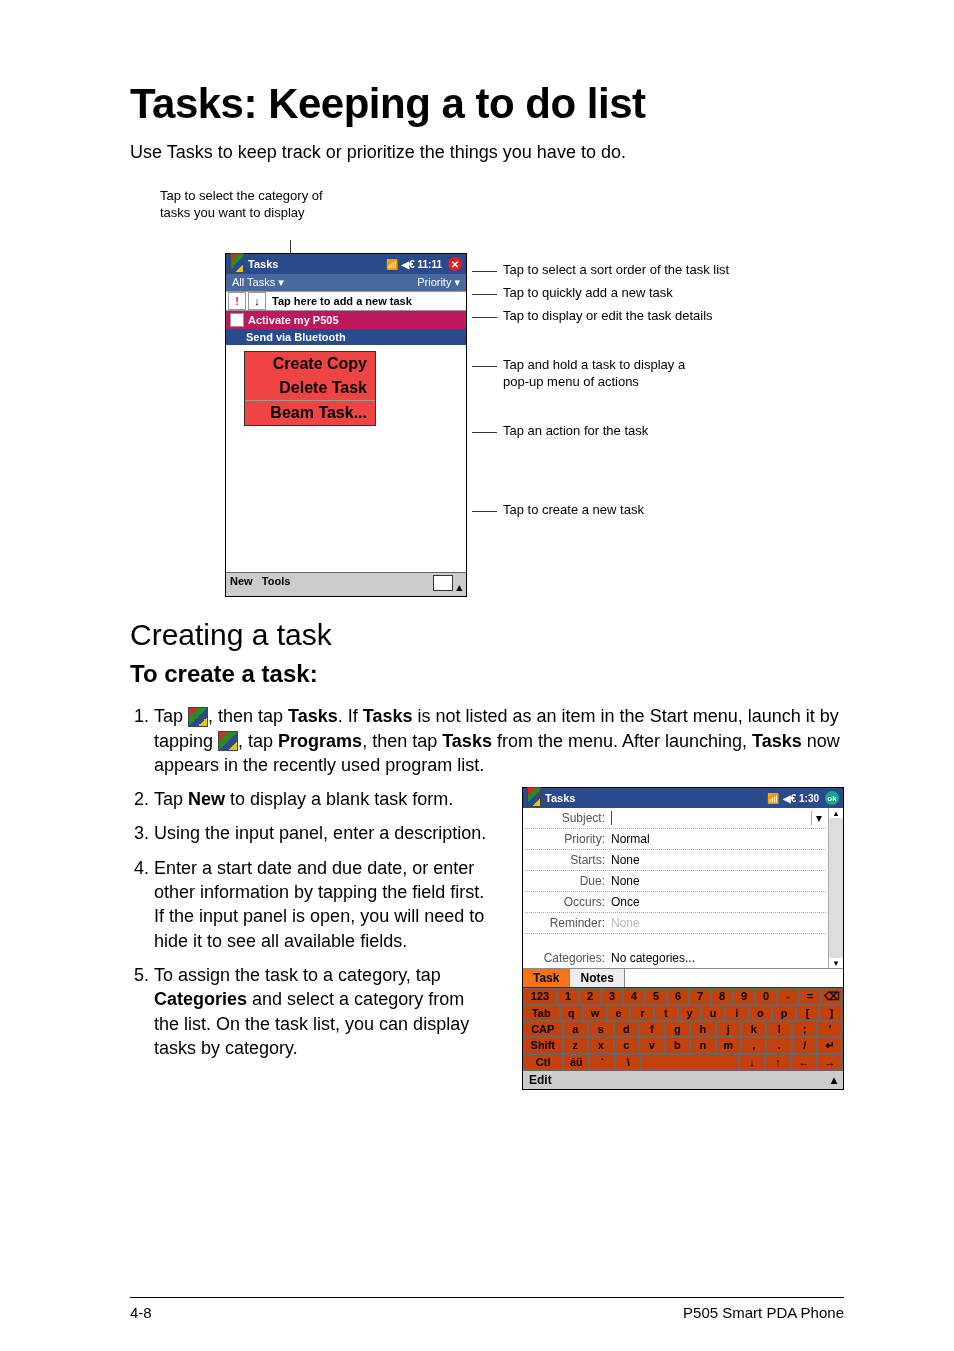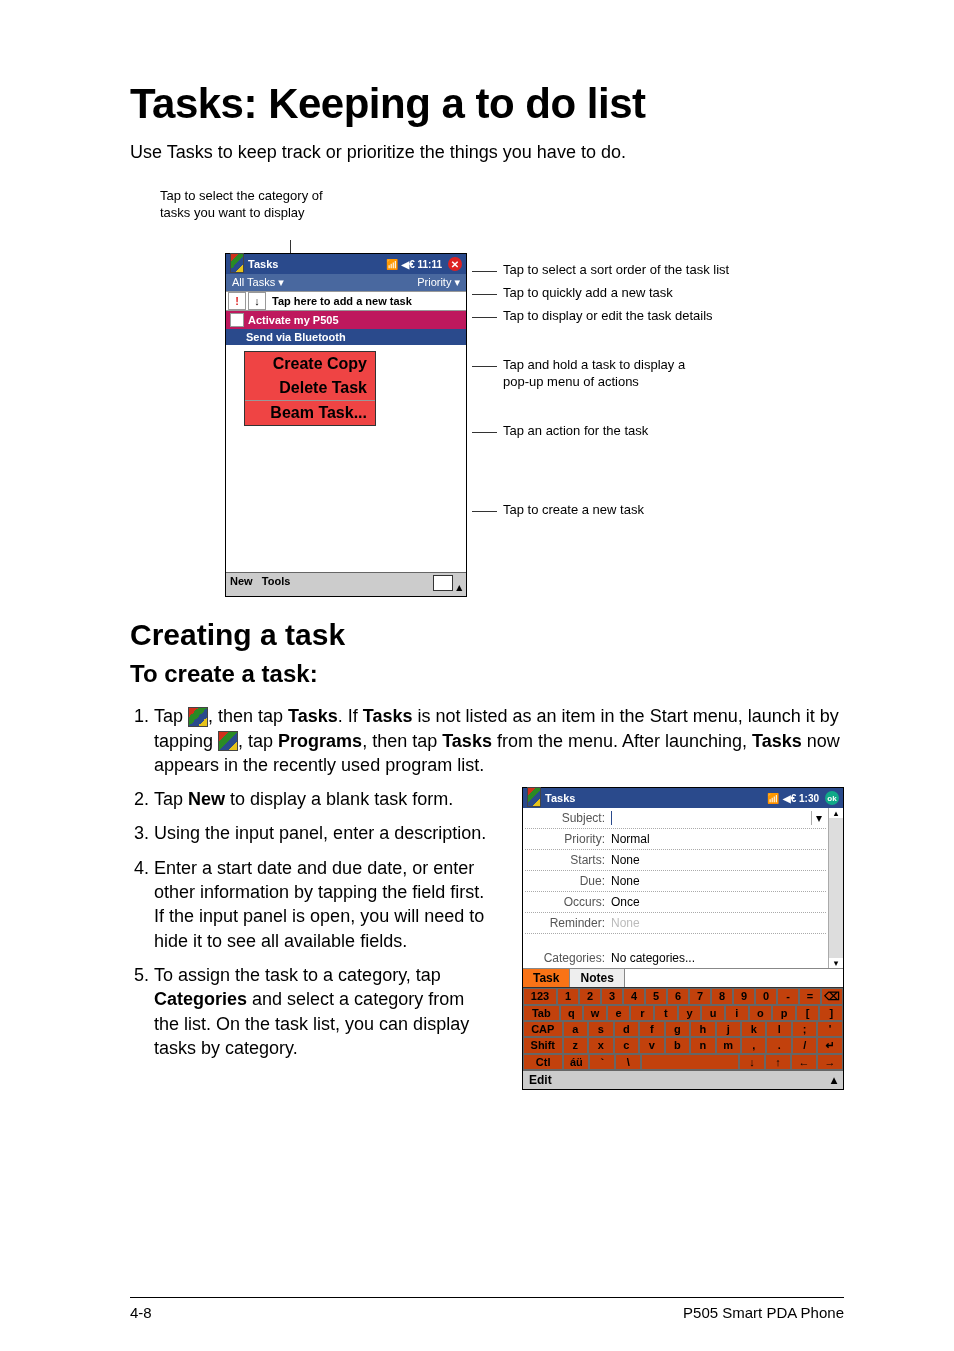--- a/index.html
+++ b/index.html
@@ -17,21 +17,21 @@
     position: relative;
   }
   h1 {
     font-size: 42px;
     font-weight: 700;
     margin: 0 0 12px 0;
     letter-spacing: -0.5px;
   }
   h2 {
     font-size: 30px;
-    font-weight: 700;
+    font-weight: 400;
     margin: 30px 0 8px 0;
   }
   h3 {
     font-size: 24px;
     font-weight: 700;
     margin: 0 0 16px 0;
   }
   .intro {
     font-size: 18px;
     margin: 0 0 24px 0;

